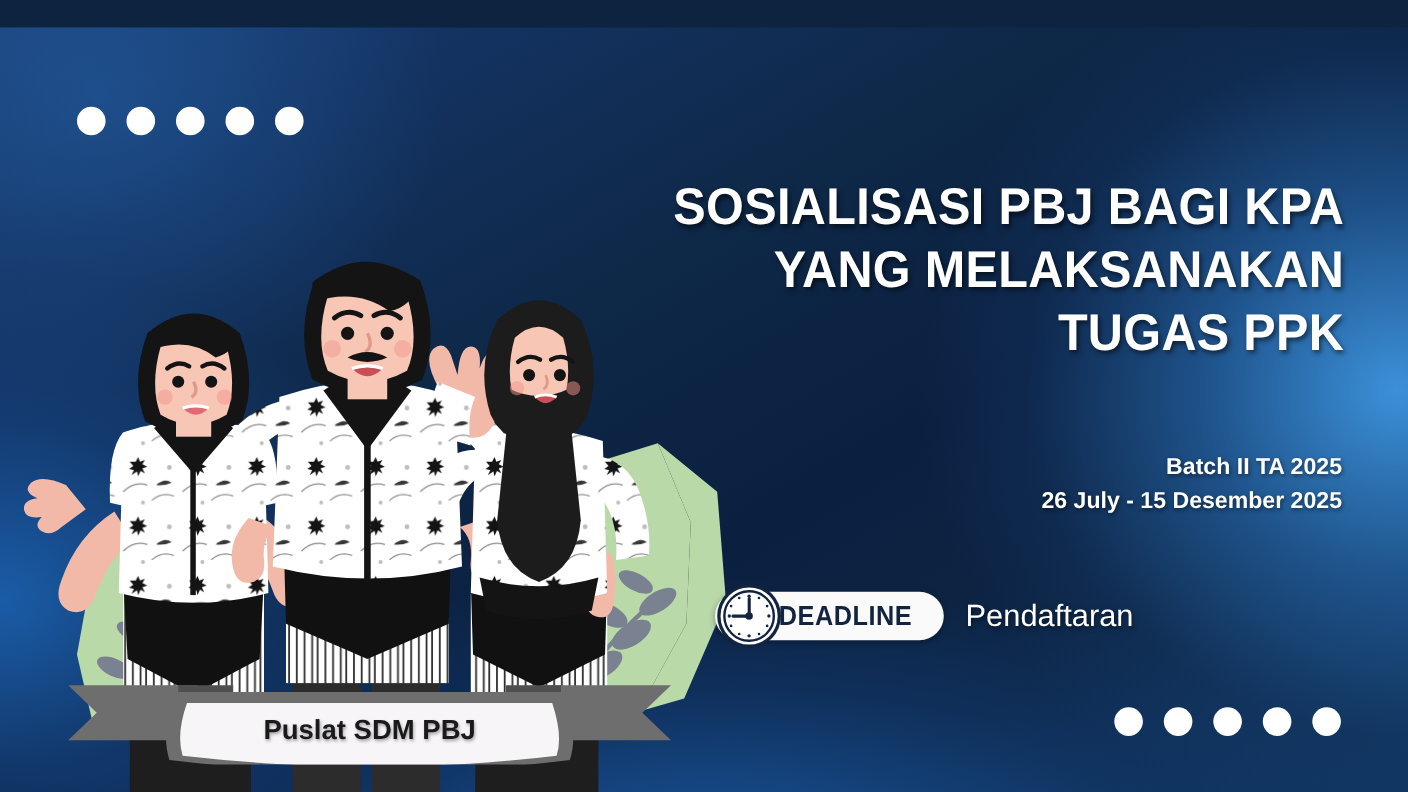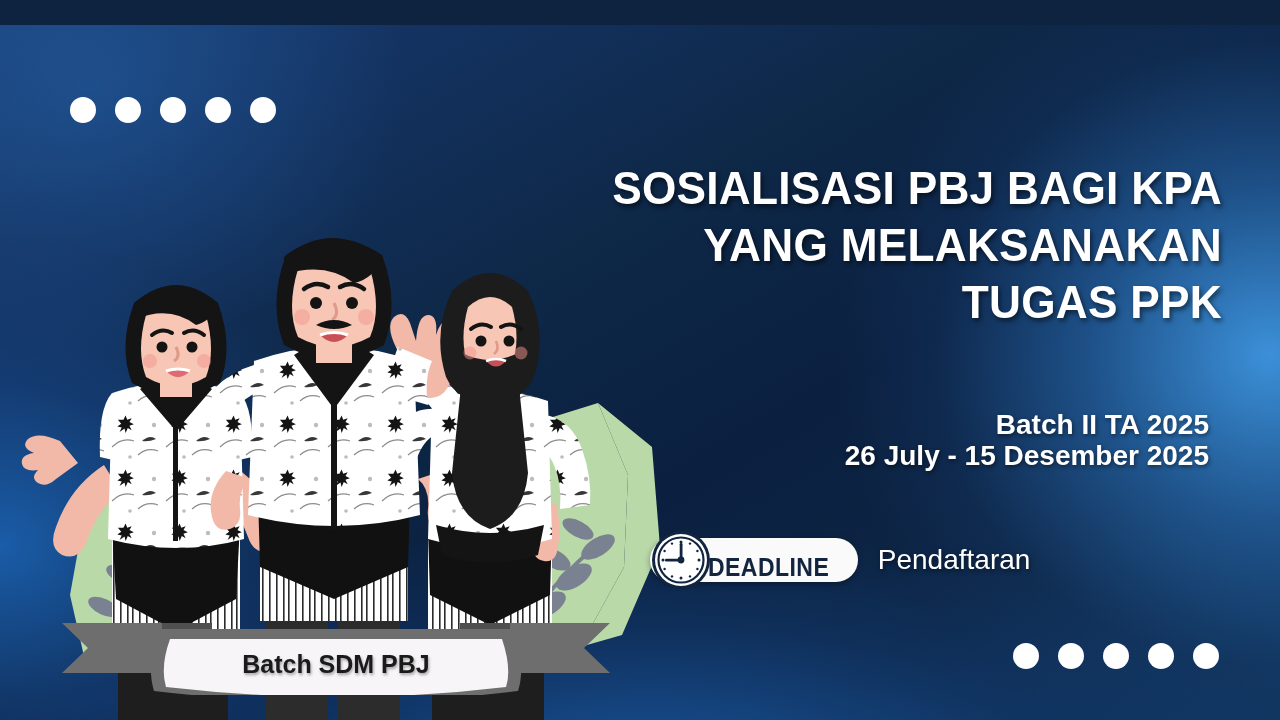--- a/index.html
+++ b/index.html
@@ -31,33 +31,33 @@
     text-align:right; color:#ffffff;
     font-size:47px; line-height:57px; font-weight:bold;
     letter-spacing:0.3px;
     text-shadow:2px 3px 5px rgba(0,0,0,0.55);
     font-stretch:condensed;
     transform:scaleX(0.94); transform-origin:right center;
   }
   #headline .hl-line { display:block; white-space:nowrap; }
 
   #schedule {
-    position:absolute; right:71px; top:384px; width:620px;
+    position:absolute; right:60px; top:384px; width:620px;
     text-align:right; color:#ffffff;
-    font-size:28px; line-height:31px; font-weight:bold;
+    font-size:21px; line-height:31px; font-weight:bold;
     text-shadow:1px 2px 4px rgba(0,0,0,0.5);
   }
   #schedule span { display:block; white-space:nowrap; }
 
   
   #deadline-block { position:absolute; left:650px; top:504px; display:flex; align-items:center; }
   #deadline-badge { position:relative; display:flex; align-items:center; height:62px; }
   #deadline-pill {
     height:44px; background:#fafafa; border-radius:22px;
-    display:flex; align-items:flex-end;
+    display:flex; align-items:center;
     padding-left:58px; padding-right:18px;
     box-shadow:0 2px 6px rgba(0,0,0,0.35);
   }
   #deadline-word {
     color:#12243f; font-size:25px; font-weight:bold;
     letter-spacing:0.5px; transform:scaleX(0.92); transform-origin:left center;
     white-space:nowrap;
   }
   #clock-icon { position:absolute; left:0; top:0; width:62px; height:62px; }
 
@@ -282,21 +282,21 @@
 
   <div id="ribbon">
     <svg width="548" height="74" viewBox="0 0 548 74" xmlns="http://www.w3.org/2000/svg">
       <path d="M0 2 L118 2 L118 52 L0 52 L26 27 Z" fill="#6e6e6e"></path>
       <path d="M548 2 L430 2 L430 52 L548 52 L522 27 Z" fill="#6e6e6e"></path>
       <path d="M100 2 L150 2 L150 30 L100 30 Z" fill="#4f4f4f"></path>
       <path d="M448 2 L398 2 L398 30 L448 30 Z" fill="#4f4f4f"></path>
       <path d="M96 8 L452 8 q12 38 4 62 q-178 22 -364 0 q-8 -26 4 -62 z" fill="#6e6e6e"></path>
       <path d="M108 18 L440 18 q10 30 4 48 q-166 20 -340 0 q-6 -20 4 -48 z" fill="#f7f5f8"></path>
     </svg>
-    <div id="ribbon-label">Batch SDM PBJ</div>
+    <div id="ribbon-label">Puslat SDM PBJ</div>
   </div>
 
   <div class="dot-row" id="dots-bottom">
     <span class="dot"></span>
     <span class="dot"></span>
     <span class="dot"></span>
     <span class="dot"></span>
     <span class="dot"></span>
   </div>
 

